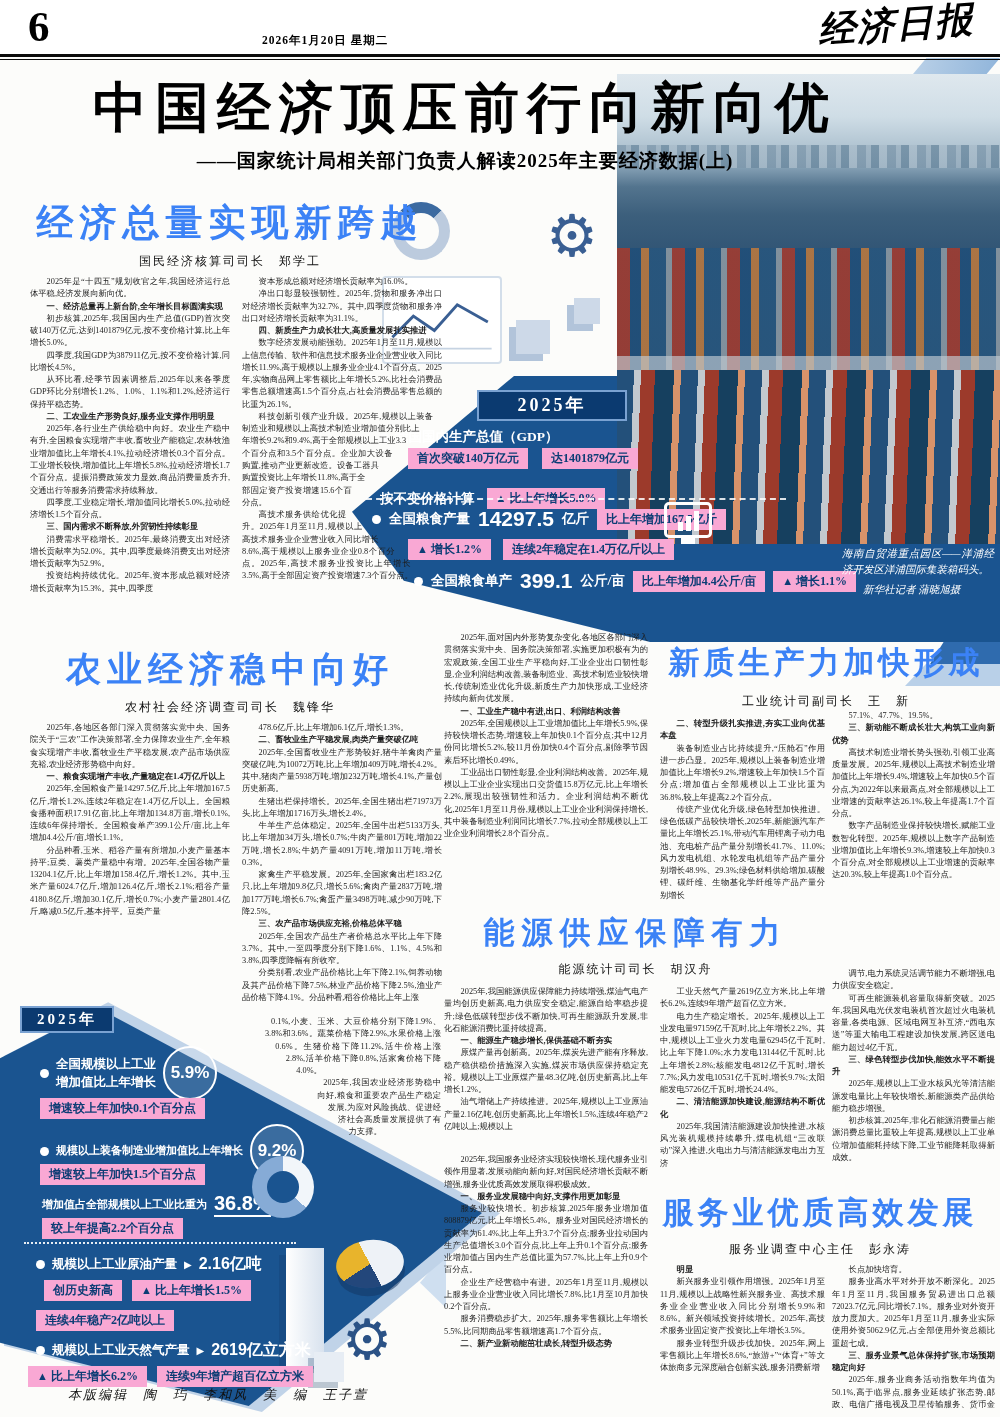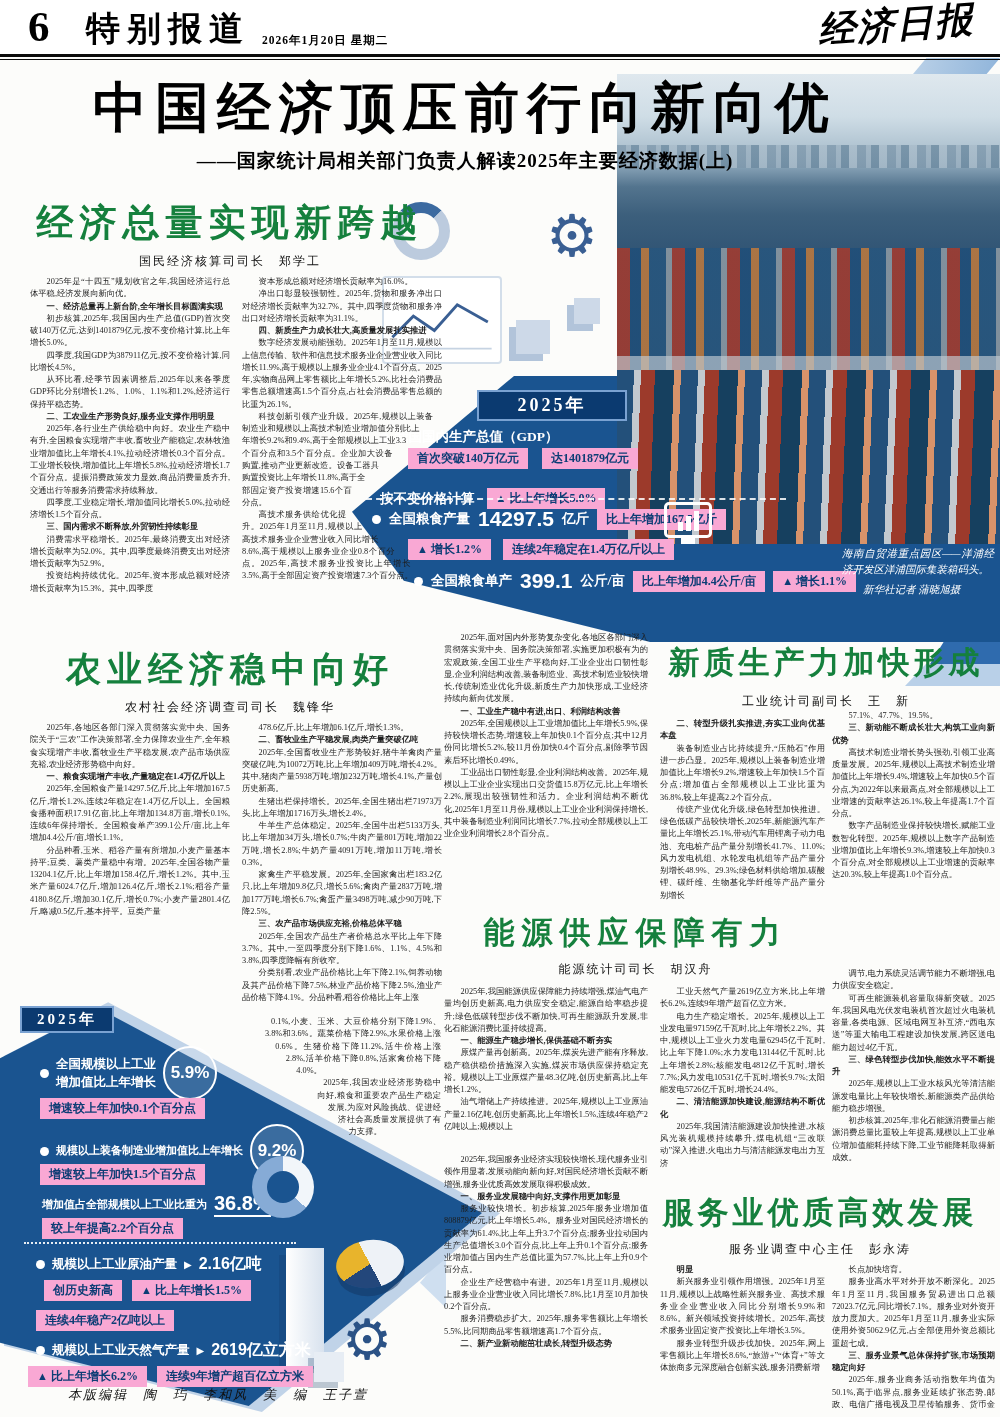--- a/index.html
+++ b/index.html
@@ -12,21 +12,21 @@
   .pagenum { position:absolute; left:28px; top:2px; font-size:43px; font-weight:900; font-family:"Liberation Serif",serif; }
   .section-name { position:absolute; left:86px; top:6px; font-size:34px; font-weight:900; letter-spacing:7px; }
   .edition-date { position:absolute; left:262px; top:33px; font-size:11.5px; font-weight:bold; letter-spacing:1px; }
   .masthead { position:absolute; right:26px; top:0px; font-size:37px; font-weight:900; font-style:italic; transform:rotate(-4deg); letter-spacing:2px; }
 
   
   .main-title { position:absolute; left:20px; top:72px; width:890px; text-align:center; font-size:54px; font-weight:900; letter-spacing:8px; color:#000; z-index:6; }
   .main-sub { position:absolute; left:40px; top:148px; width:850px; text-align:center; font-size:19px; font-weight:bold; letter-spacing:1px; z-index:6; }
 
   
-  .art-title { position:absolute; text-align:center; font-weight:900; color:#15803d; z-index:6; }
+  .art-title { position:absolute; text-align:center; font-weight:900; color:#3b82f6; z-index:6; }
   .byline { position:absolute; text-align:center; font-size:12px; letter-spacing:2px; color:#111; z-index:6; }
   .col { position:absolute; font-size:8.3px; line-height:1.48; text-align:justify; color:#1d1d1d; overflow:hidden; z-index:6; }
   .col p { text-indent:2em; }
   .col p.lead { font-weight:bold; }
   .spacer-r { float:right; width:100px; height:348px; shape-outside:polygon(100% 40%, 0% 66%, 100% 88%); }
   .spacer-l { float:left; width:150px; height:176px; shape-outside:polygon(0 0, 100% 100%, 0 100%); }
 
   #a1-title { left:30px; top:198px; width:400px; font-size:37px; letter-spacing:6px; }
   #a1-byline { left:30px; top:253px; width:400px; }
   #a1c1 { left:30px; top:276px; width:200px; height:348px; }
@@ -149,21 +149,20 @@
   #wedge-mid2 { left:905px; top:664px; width:95px; height:22px; background:#b9d0e8; clip-path:polygon(22% 0,100% 0,100% 100%,0 100%); }
   #wedge-sv { left:420px; top:1252px; width:26px; height:56px; background:#cfdff0; clip-path:polygon(100% 0,100% 100%,0 55%); }
 </style>
 </head>
 <body>
 
 <div class="page">
 
   <div class="header">
     <div class="pagenum">6</div>
-    <div class="section-name">特别报道</div>
     <div class="edition-date">2026年1月20日  星期二</div>
     <div class="masthead">经济日报</div>
   </div>
 
   <div class="wedge" id="wedge-tr"></div>
   <div class="wedge" id="wedge-mid1"></div>
   <div class="wedge" id="wedge-mid2"></div>
   <div class="wedge" id="wedge-sv"></div>
 
   <h1 class="main-title">中国经济顶压前行向新向优</h1>

